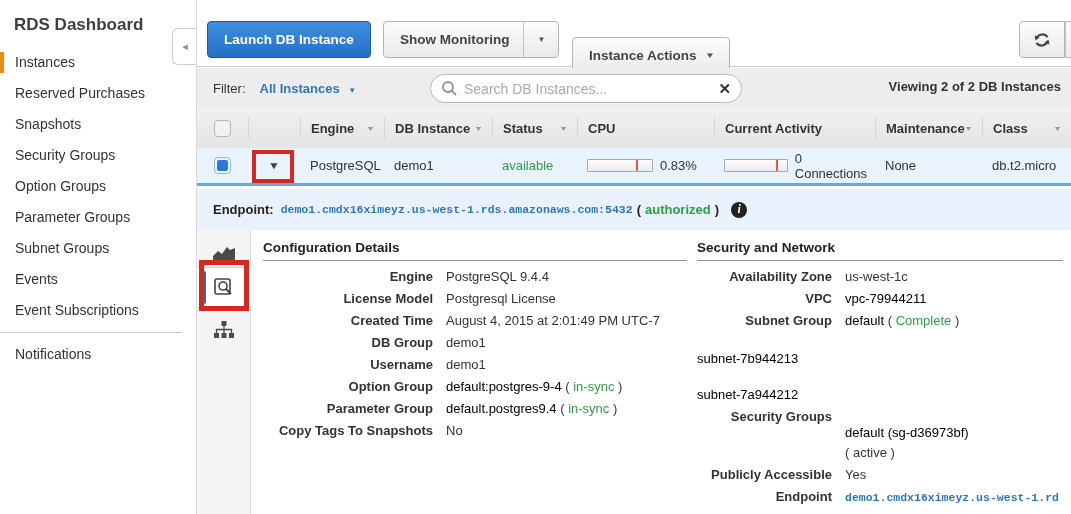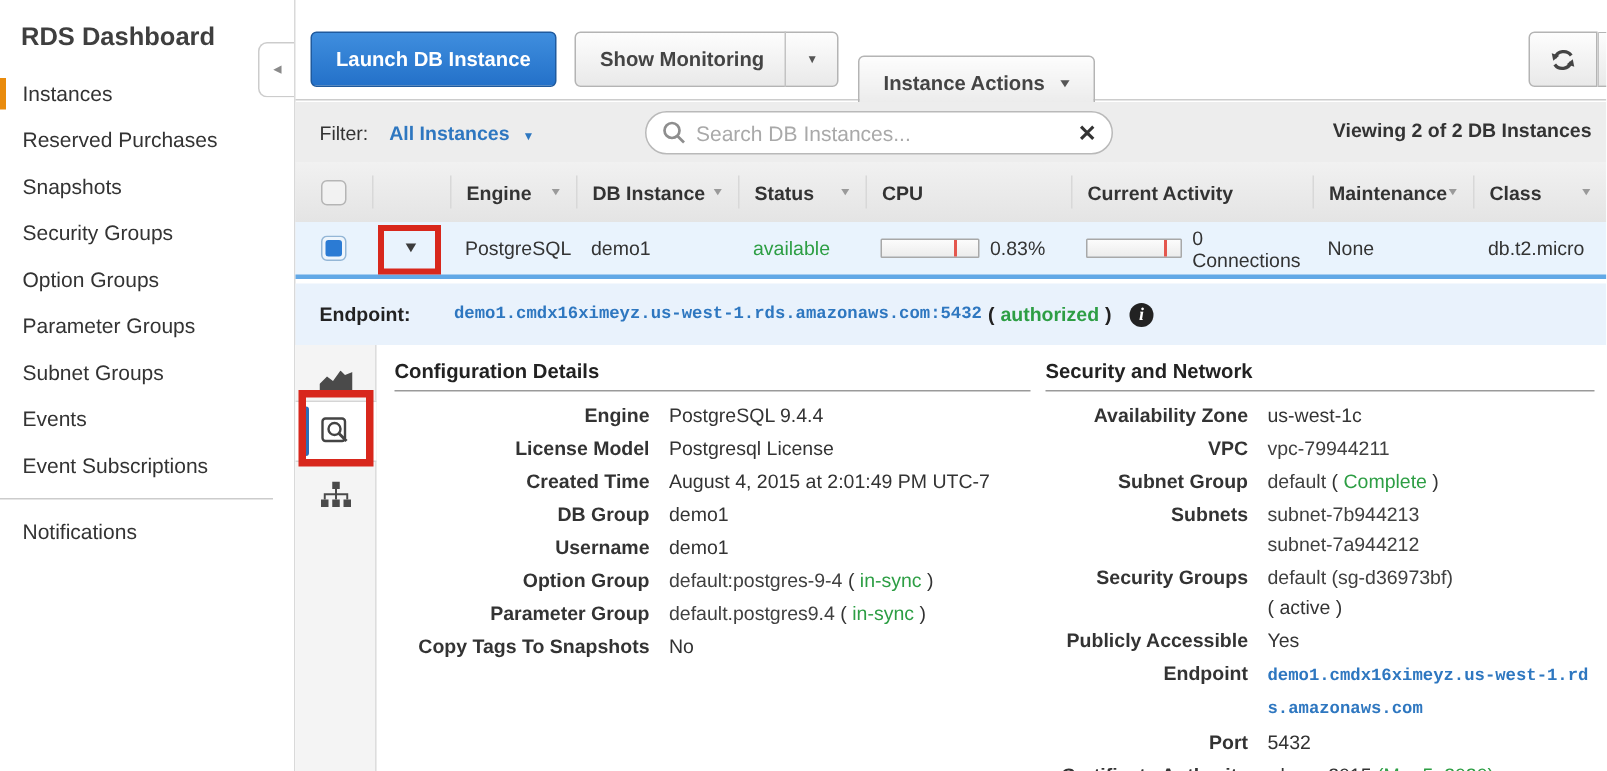--- a/index.html
+++ b/index.html
@@ -77,21 +77,21 @@
   .status-green { color:#2d9e44; }
   .meter { position:relative; width:66px; height:13px; margin-right:7px;
            background:linear-gradient(#fcfcfc,#ececec); border:1px solid #a8a8a8; border-radius:1px; }
   .meter .tick { position:absolute; top:0; bottom:0; width:2px; background:#e4574e; }
   .tick-cpu { left:75%; }
   .tick-act { left:82%; }
   
   .endpoint-bar { position:absolute; left:0; right:0; top:189px; height:41px; background:#e9f2fc;
                   display:flex; align-items:center; padding-left:16px; }
   .ep-label { font-weight:bold; color:#222; margin-right:7px; }
-  .ep-value { font-family:"Liberation Mono", monospace; font-size:11.5px; font-weight:bold; color:#2e77c0; letter-spacing:0;margin-left:22px; }
+  .ep-value { font-family:"Liberation Mono", monospace; font-size:11.5px; font-weight:bold; color:#2e77c0; letter-spacing:0; }
   .ep-paren { font-weight:bold; color:#222; margin:0 4px; }
   .ep-status { font-weight:bold; color:#2d9e44; }
   .info-icon { width:16px; height:16px; border-radius:50%; background:#222; color:#fff; margin-left:8px;
                display:inline-flex; align-items:center; justify-content:center;
                font-family:"Liberation Serif", serif; font-size:12px; font-weight:bold; font-style:italic; cursor:pointer; }
   
   .detail { position:absolute; left:0; right:0; top:230px; bottom:0; background:#fff; }
   .tabstrip { position:absolute; left:0; top:0; bottom:0; width:54px; background:#f4f4f4; border-right:1px solid #ddd; }
   .dtab { position:absolute; left:0; width:54px; height:41px; display:flex; align-items:center; justify-content:center; cursor:pointer; }
   .dtab-1 { top:4px; } .dtab-2 { top:37px; } .dtab-3 { top:79px; }
@@ -101,21 +101,21 @@
   .section-config { width:424px; flex:none; }
   .section-security { flex:1; margin-left:10px; }
   .sec-title { font-weight:bold; font-size:13.5px; color:#222; border-bottom:1px solid #9a9a9a; padding-bottom:5px; margin-bottom:6px; }
   .drow { display:flex; margin-bottom:2px; line-height:20px; }
   .dlabel { flex:none; text-align:right; font-weight:bold; color:#333; padding-right:13px; }
   .section-config .dlabel { width:183px; }
   .section-security .dlabel { width:148px; }
   .dvalue { flex:1; color:#333; }
   .section-config .dvalue { max-width:228px; }
   .section-security .dvalue { max-width:226px; }
-  .part-link { color:#404040; cursor:pointer; }
+  .part-link { color:#000000; cursor:pointer;margin-top:16px; }
   .part-green { color:#2d9e44; }
   .part-mono { font-family:"Liberation Mono", monospace; font-size:11.5px; font-weight:bold; color:#2e77c0; word-break:break-all; cursor:pointer; }
   .part-block { display:block; }
   
   .red-box { position:absolute; border:4px solid #d8271c; background:transparent; pointer-events:none; }
   .red-box-expander { left:252px; top:150px; width:42px; height:33px; }
   .red-box-tab { left:199px; top:260px; width:50px; height:51px; border-width:5px; }
   
   svg { display:block; }
 </style>
@@ -333,21 +333,20 @@
               </div>
               <div class="drow">
                 <div class="dlabel">VPC</div>
                 <div class="dvalue"><span class="part-link">vpc-79944211</span></div>
               </div>
               <div class="drow">
                 <div class="dlabel">Subnet Group</div>
                 <div class="dvalue"><span class="part-link">default</span> <span>(</span> <span class="part-green">Complete</span> <span>)</span></div>
               </div>
               <div class="drow">
-                <div class="dlabel">Subnets</div>
                 <div class="dvalue">
                   <span class="part-link part-block">subnet-7b944213</span>
                   <span class="part-link part-block">subnet-7a944212</span>
                 </div>
               </div>
               <div class="drow">
                 <div class="dlabel">Security Groups</div>
                 <div class="dvalue">
                   <span class="part-link part-block">default (sg-d36973bf)</span>
                   <span class="part-block">( active )</span>

